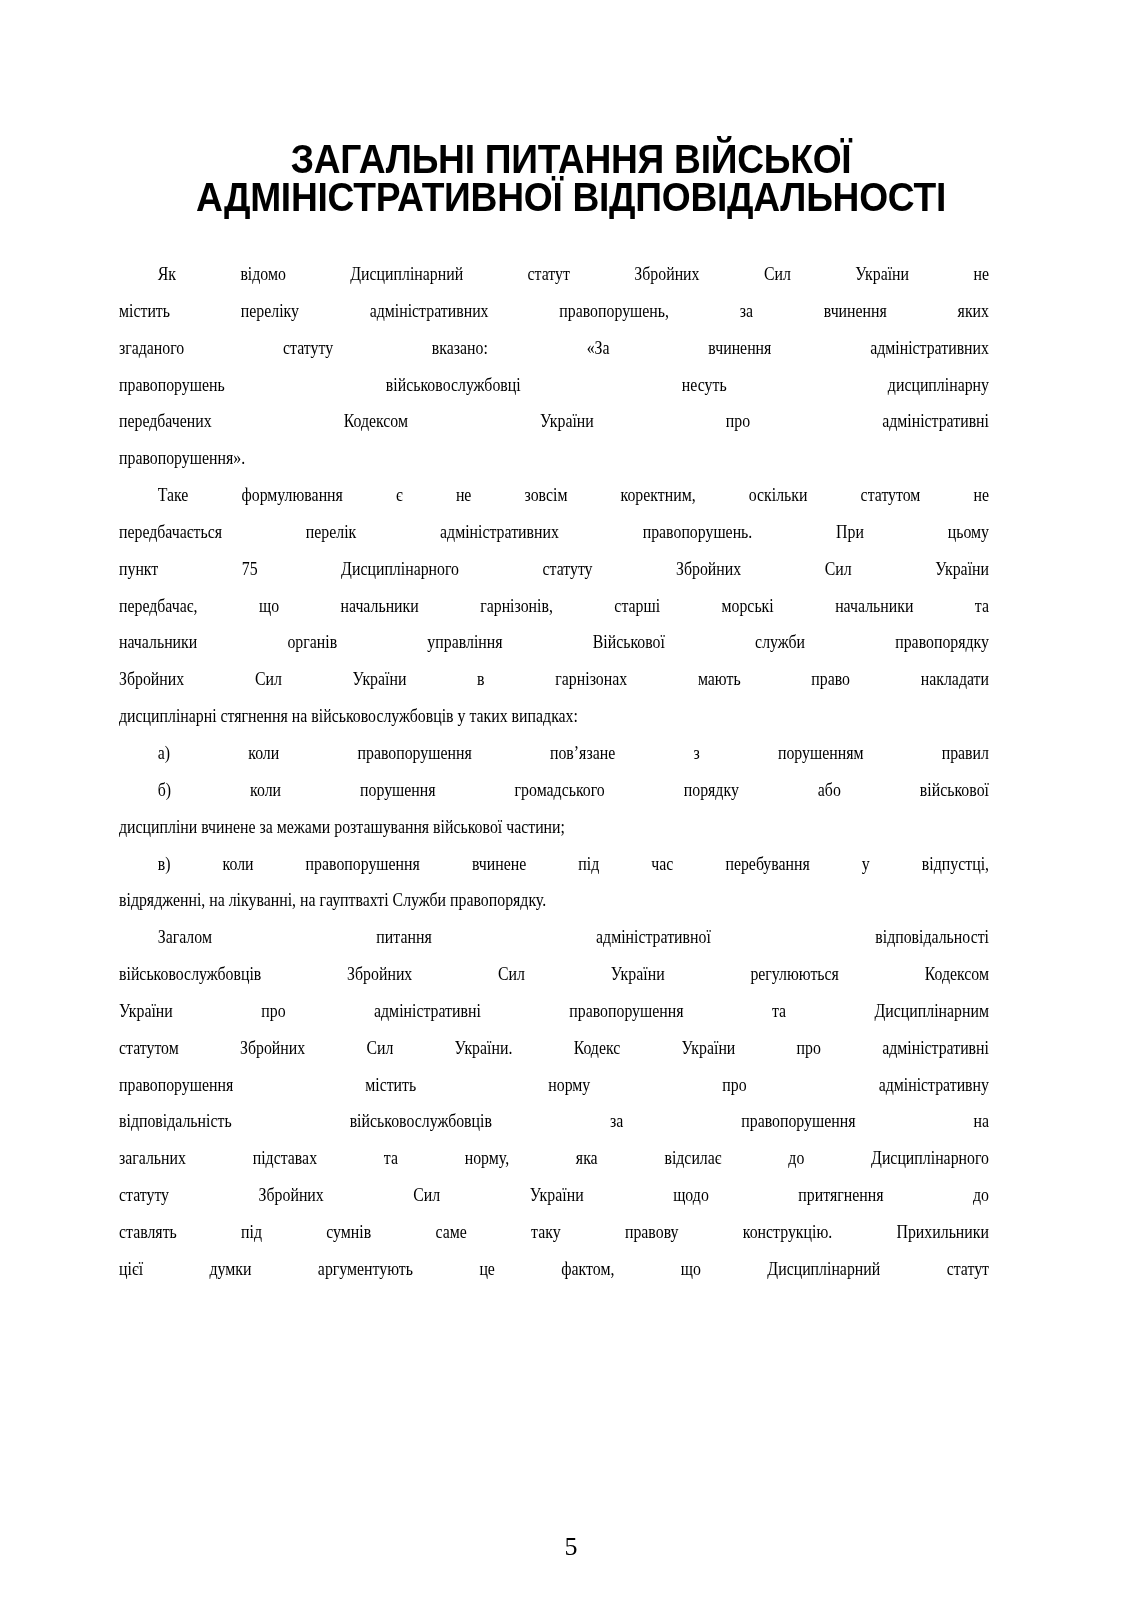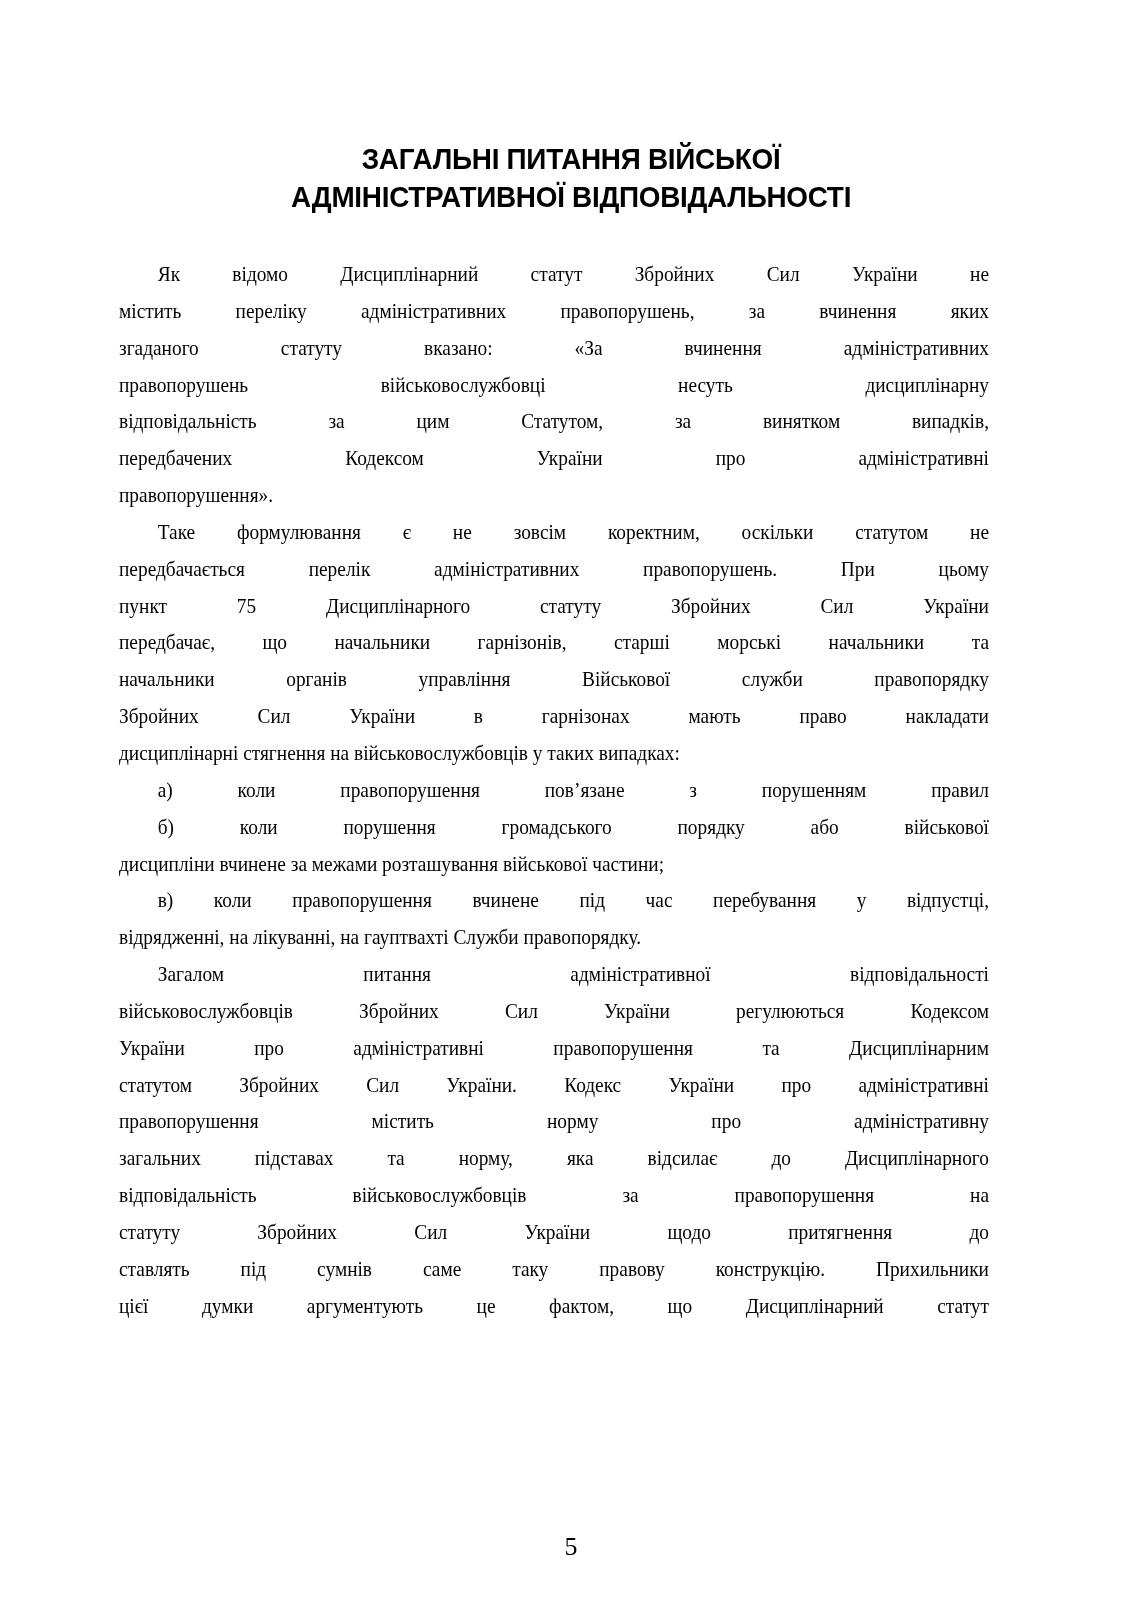--- a/index.html
+++ b/index.html
@@ -21,36 +21,36 @@
       height: 1615px;
       background: #ffffff;
     }
     .title {
       position: absolute;
       left: 0;
       width: 1142px;
       text-align: center;
       font-family: "Liberation Sans", sans-serif;
       font-weight: bold;
-      font-size: 30px;
+      font-size: 40px;
       line-height: 38px;
       letter-spacing: -0.3px;
     }
     .title .tl {
       display: block;
       transform: scaleX(0.93);
       transform-origin: center;
     }
     .body-text {
       position: absolute;
       left: 119px;
       top: 256px;
       width: 870px;
       font-family: "Liberation Serif", serif;
-      font-size: 22px;
+      font-size: 18px;
     }
     .line {
       position: relative;
       height: 36.85px;
       line-height: 36.85px;
       white-space: nowrap;
     }
     .line .txt {
       display: block;
       transform: scaleX(0.88);
@@ -93,23 +93,20 @@
         <span class="txt">Як відомо Дисциплінарний статут Збройних Сил України не</span>
       </div>
       <div class="line">
         <span class="txt">містить переліку адміністративних правопорушень, за вчинення яких</span>
       </div>
       <div class="line">
         <span class="txt">згаданого статуту вказано: «За вчинення адміністративних</span>
       </div>
       <div class="line">
         <span class="txt">правопорушень військовослужбовці несуть дисциплінарну</span>
-      </div>
-      <div class="line">
-        <span class="txt">відповідальність за цим Статутом, за винятком випадків,</span>
       </div>
       <div class="line">
         <span class="txt">передбачених Кодексом України про адміністративні</span>
       </div>
       <div class="line last">
         <span class="txt">правопорушення».</span>
       </div>
       <div class="line indent">
         <span class="txt">Таке формулювання є не зовсім коректним, оскільки статутом не</span>
       </div>
@@ -155,24 +152,24 @@
       <div class="line">
         <span class="txt">України про адміністративні правопорушення та Дисциплінарним</span>
       </div>
       <div class="line">
         <span class="txt">статутом Збройних Сил України. Кодекс України про адміністративні</span>
       </div>
       <div class="line">
         <span class="txt">правопорушення містить норму про адміністративну</span>
       </div>
       <div class="line">
-        <span class="txt">загальних підставах та норму, яка відсилає до Дисциплінарного</span>
+        <span class="txt">відповідальність військовослужбовців за правопорушення на</span>
       </div>
       <div class="line">
-        <span class="txt">відповідальність військовослужбовців за правопорушення на</span>
+        <span class="txt">загальних підставах та норму, яка відсилає до Дисциплінарного</span>
       </div>
       <div class="line">
         <span class="txt">статуту Збройних Сил України щодо притягнення до</span>
       </div>
       <div class="line">
         <span class="txt">ставлять під сумнів саме таку правову конструкцію. Прихильники</span>
       </div>
       <div class="line">
         <span class="txt">цієї думки аргументують це фактом, що Дисциплінарний статут</span>
       </div>

